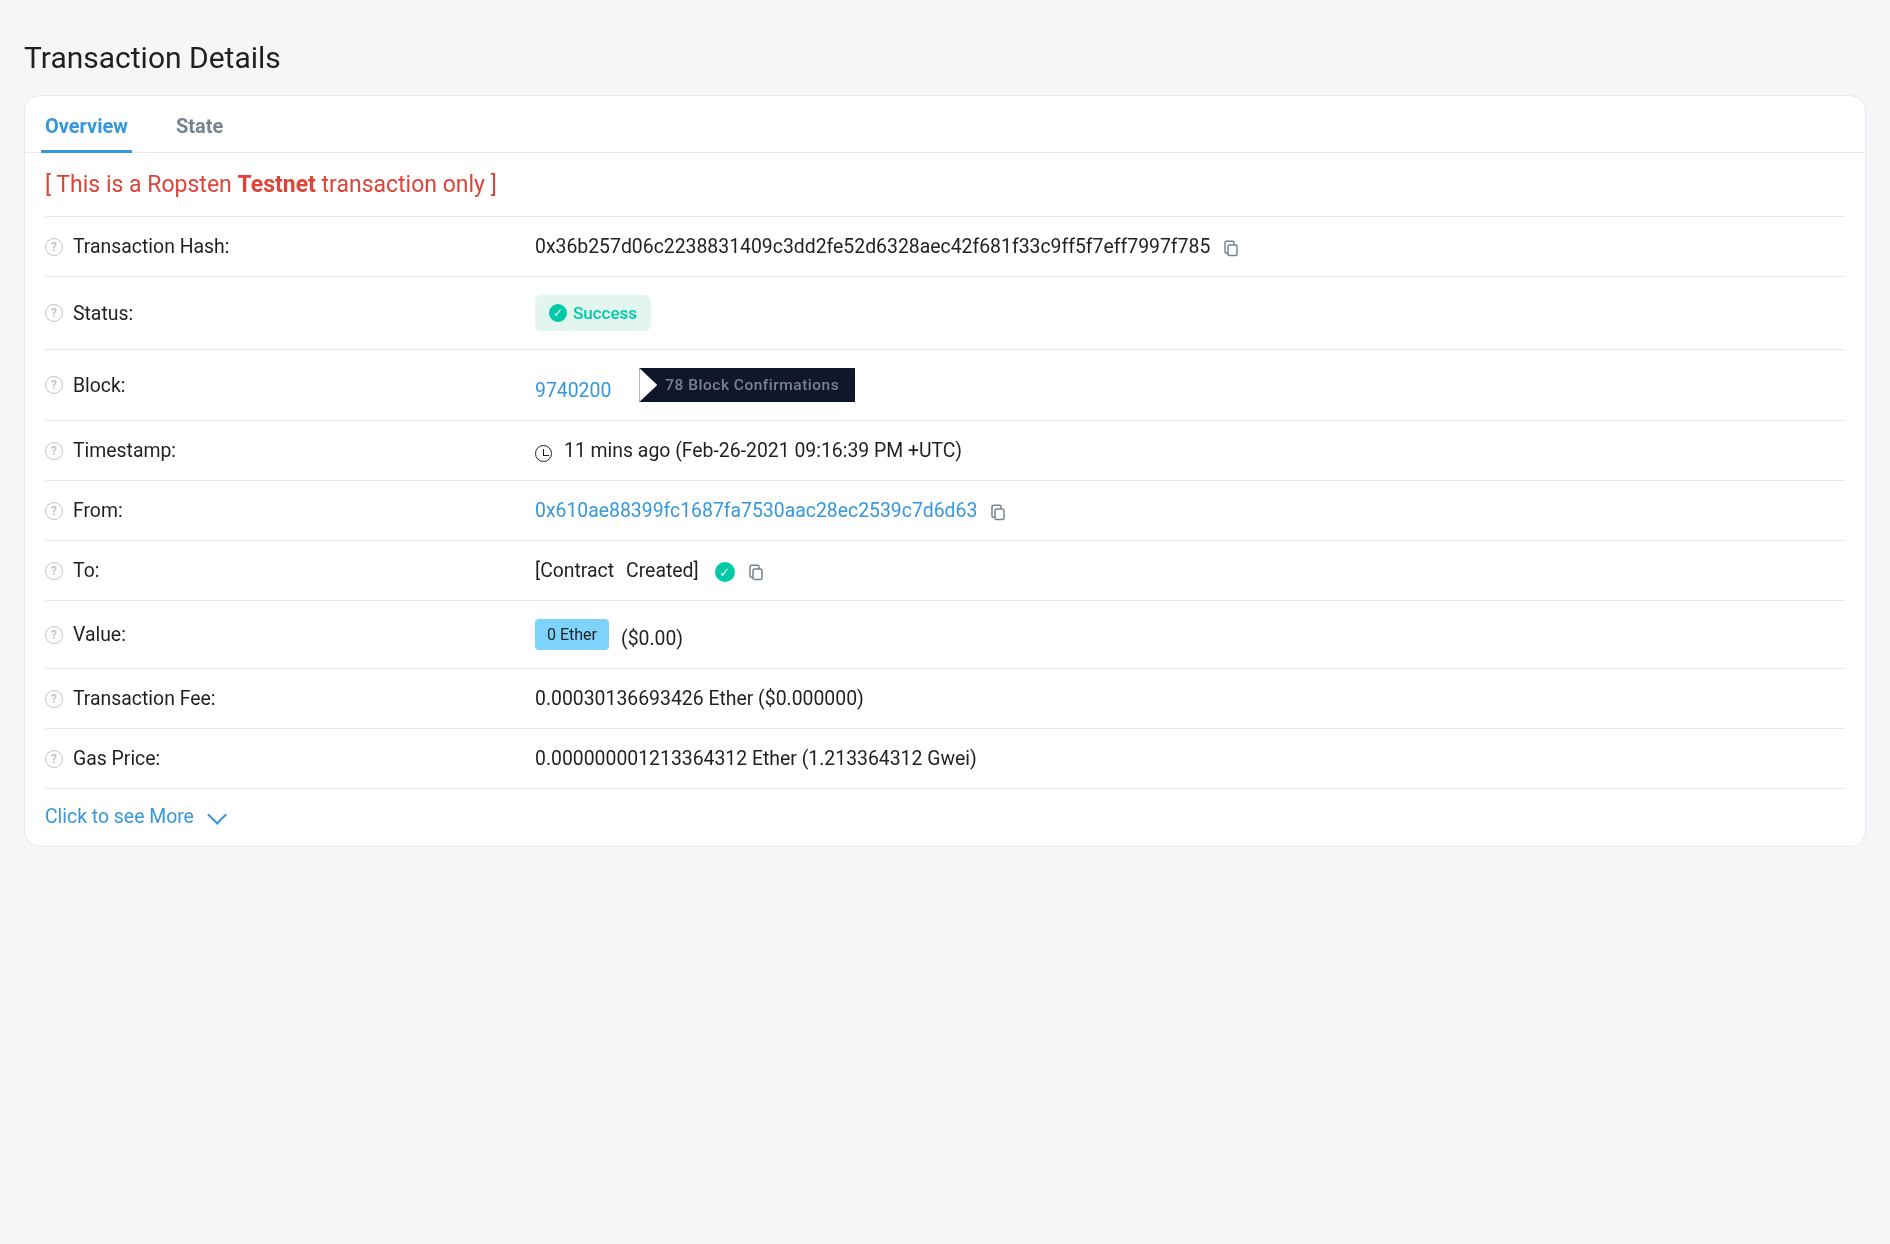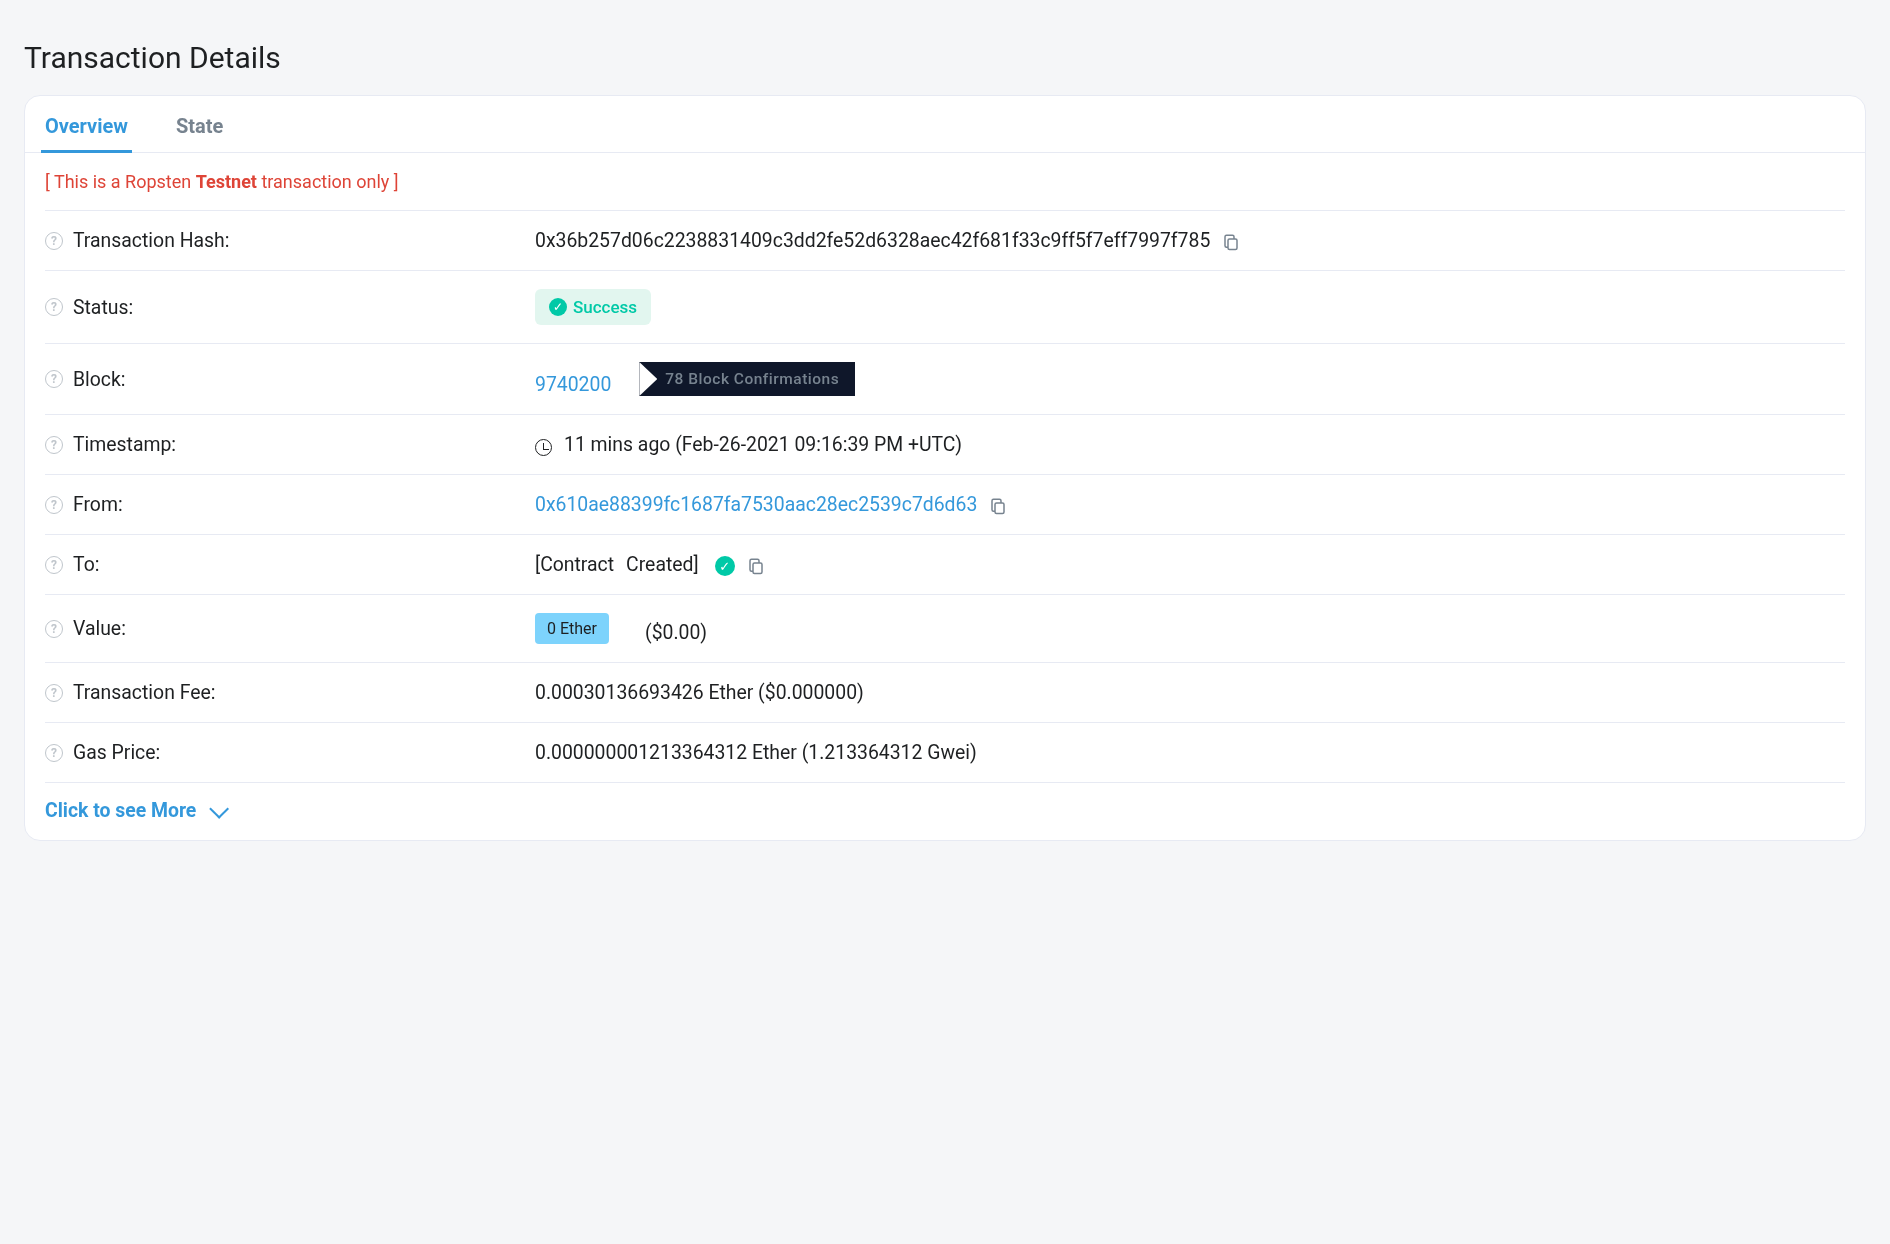--- a/index.html
+++ b/index.html
@@ -48,21 +48,21 @@
       height: 3px;
       background: #3498db;
     }
     .content {
       padding: 0 20px 10px;
     }
     .notice {
       padding: 18px 0;
       border-bottom: 1px solid #e7eaf3;
       color: #de4437;
-      font-size: 18px;
+      font-size: 23px;
     }
     .notice-bold { font-weight: 700; }
     .row {
       display: flex;
       align-items: center;
       padding: 18px 0;
       border-bottom: 1px solid #e7eaf3;
       font-size: 19.4px;
       color: #1e2022;
       gap: 12px;
@@ -166,30 +166,29 @@
       border-bottom: 1.5px solid #1e2022;
       top: 3px; left: 7px;
     }
     .pill {
       background: #7dd3fc;
       color: #1e2022;
       font-size: 16px;
       padding: 6px 12px;
       border-radius: 4px;
     }
-    .muted { color: #1e2022; margin-left: 24px; }
+    .muted { color: #1e2022; }
     .see-more {
       display: flex;
       align-items: center;
       gap: 14px;
       padding: 16px 0 8px;
       color: #3498db;
       font-size: 19.4px;
       cursor: pointer;
-      font-weight: bold;
     }
     .arrow-down {
       width: 14px; height: 14px;
       border-right: 2px solid #3498db;
       border-bottom: 2px solid #3498db;
       transform: rotate(45deg) translateY(-3px);
     }
   </style>
 </head>
 <body>

